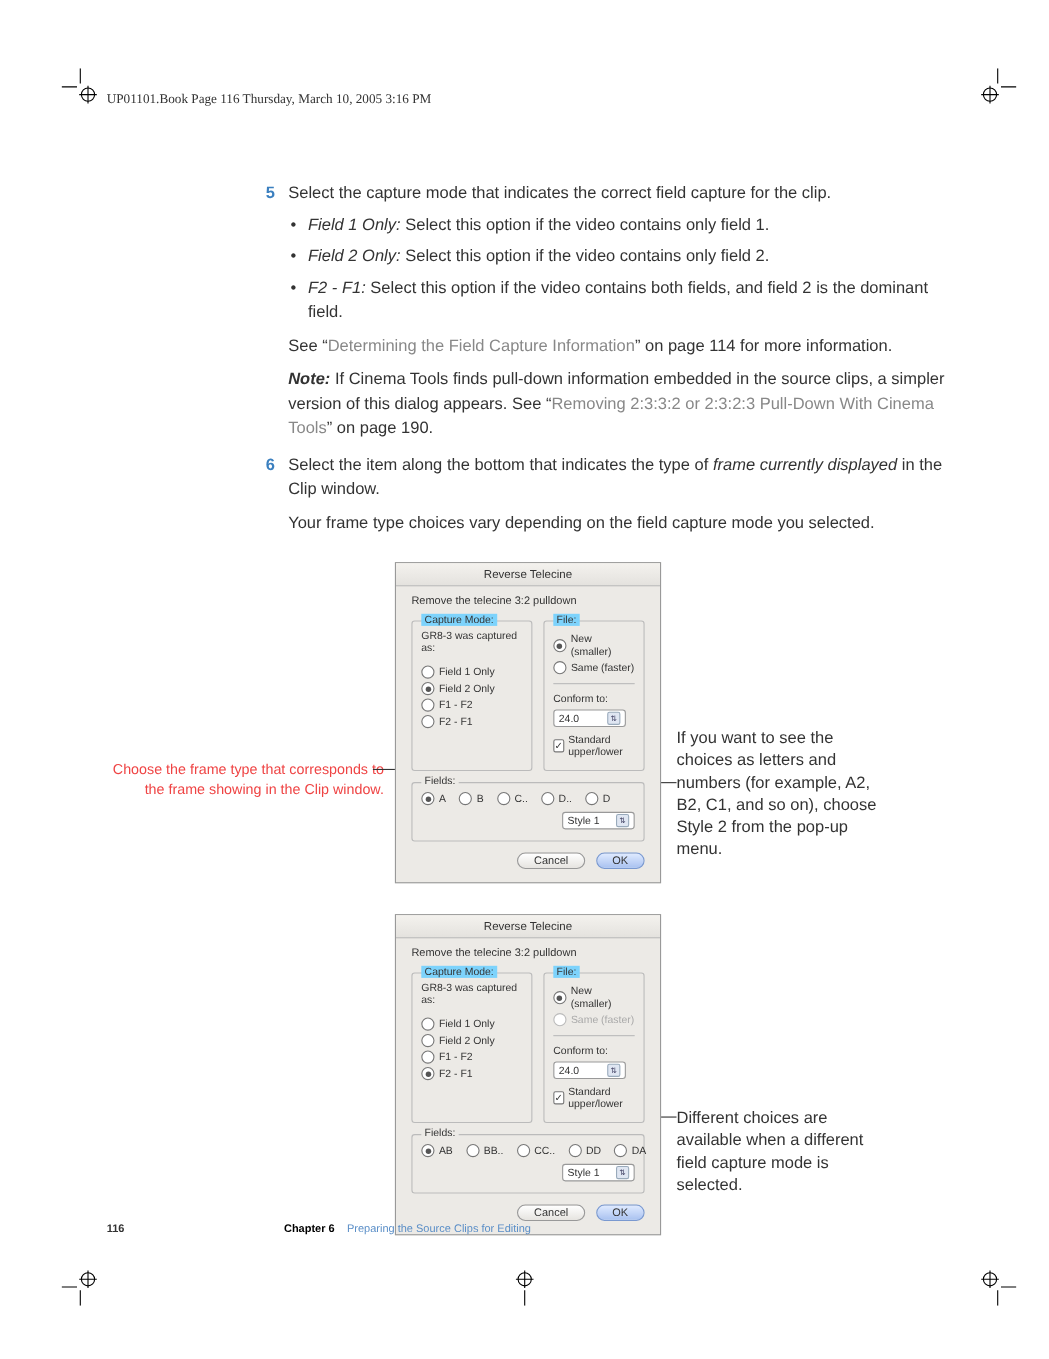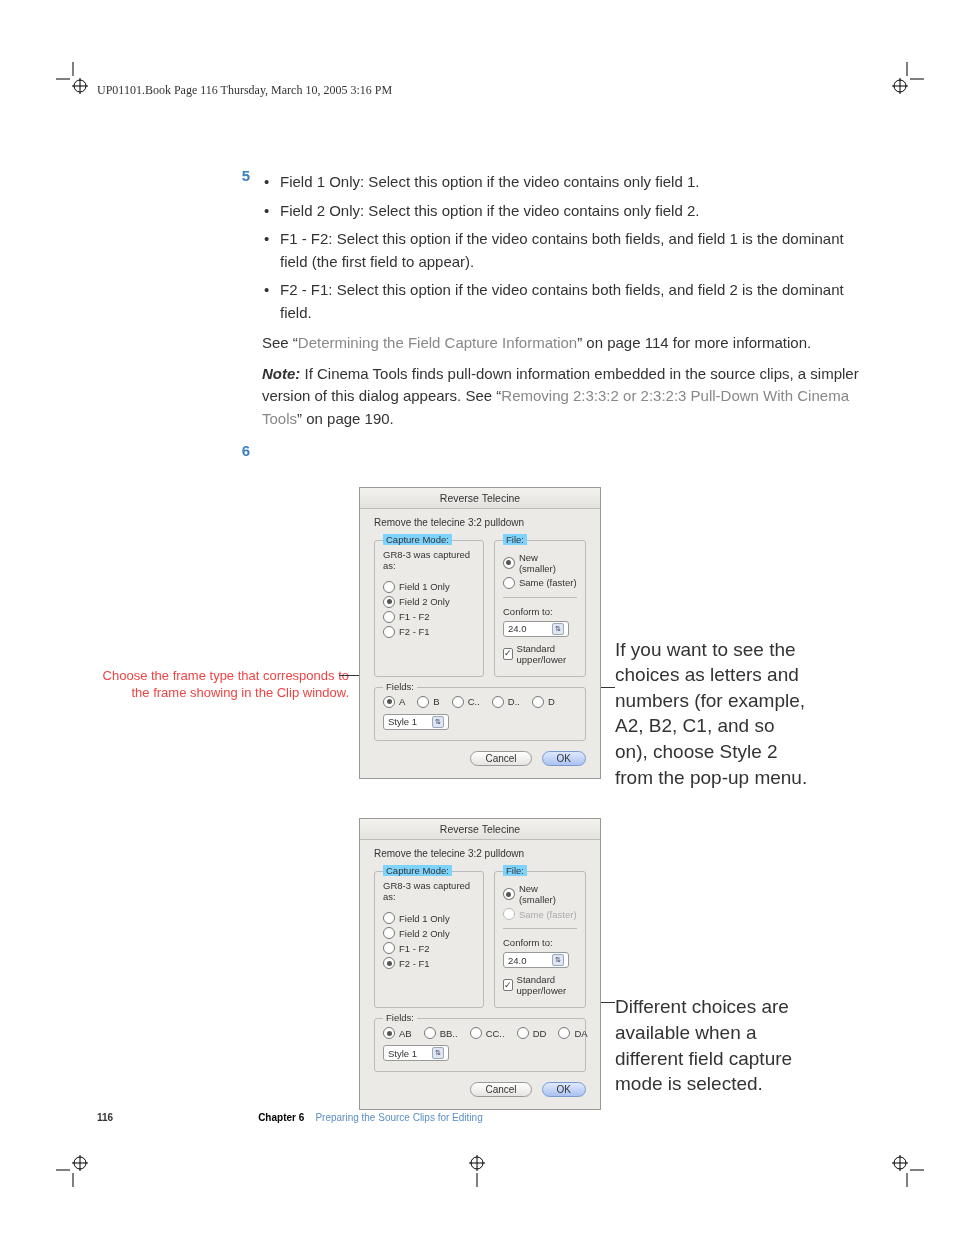--- a/index.html
+++ b/index.html
@@ -70,21 +70,21 @@
     padding-left: 18px;
     margin-bottom: 6px;
   }
   .bullets li::before {
     content: "•";
     position: absolute;
     left: 2px;
     top: 0;
     color: #333;
   }
-  .term { }
+  .term { font-style: italic; }
   .link { color: #888; }
   .note-label { font-style: italic; font-weight: 600; margin-top: 40px; }
   .para { margin-top: 8px; }
 
   
   .fig-row {
     display: flex;
     align-items: flex-start;
     margin-top: 24px;
   }
@@ -95,21 +95,21 @@
     font-size: 13px;
     line-height: 1.35;
     color: #ef4444;
     padding-right: 10px;
     box-sizing: border-box;
     position: relative;
   }
   .fig-right-callout {
     width: 210px;
     flex: 0 0 210px;
-    font-size: 19px;
+    font-size: 15px;
     line-height: 1.35;
     color: #333;
     padding-left: 14px;
     box-sizing: border-box;
     position: relative;
   }
 
   .dialog {
     width: 240px;
     flex: 0 0 240px;
@@ -209,20 +209,21 @@
     align-items: center;
     justify-content: center;
     color: #446;
   }
   .fields-box {
     border: 1px solid #bbb;
     border-radius: 3px;
     margin: 10px 14px 0;
     padding: 8px 8px 10px;
     position: relative;
+    text-align: right;
   }
   .fields-box .legend {
     position: absolute;
     top: -7px; left: 8px;
     background: #eceae6;
     padding: 0 3px;
     font-size: 9.5px;
   }
   .radio-line {
     display: flex;
@@ -326,37 +327,43 @@
       </svg>
   </div>
 
   <div class="running-head">UP01101.Book  Page 116  Thursday, March 10, 2005  3:16 PM</div>
 
   <div class="content">
 
     <div class="step">
       <div class="step-num">5</div>
       <div class="step-body">
+        <div>Select the capture mode that indicates the correct field capture for the clip.</div>
         <ul class="bullets">
           <li><span class="term">Field 1 Only:</span><span>  Select this option if the video contains only field 1.</span></li>
           <li><span class="term">Field 2 Only:</span><span>  Select this option if the video contains only field 2.</span></li>
-          <li><span class="term">F1 - F2:</span><span>  Select this option if the video contains both fields, and field 1 is the dominant field (the first field to appear).</span></li>
           <li><span class="term">F2 - F1:</span><span>  Select this option if the video contains both fields, and field 2 is the dominant field.</span></li>
         </ul>
         <div class="para">
           <span>See “</span><span class="link">Determining the Field Capture Information</span><span>” on page 114 for more information.</span>
         </div>
         <div class="para">
           <span class="note-label">Note:</span><span>  If Cinema Tools finds pull-down information embedded in the source clips, a simpler version of this dialog appears. See “</span><span class="link">Removing 2:3:3:2 or 2:3:2:3 Pull-Down With Cinema Tools</span><span>” on page 190.</span>
         </div>
       </div>
     </div>
 
     <div class="step" style="margin-top:10px;">
       <div class="step-num">6</div>
+      <div class="step-body">
+        <div>
+          <span>Select the item along the bottom that indicates the type of </span><span class="term">frame currently displayed</span><span> in the Clip window.</span>
+        </div>
+        <div class="para">Your frame type choices vary depending on the field capture mode you selected.</div>
+      </div>
     </div>
 
     <div class="fig-row">
       <div class="fig-left-callout" style="padding-top:180px;">
         <span>Choose the frame type that corresponds to the frame showing in the Clip window.</span>
         <div class="leader-l" style="top:188px; width:20px;"></div>
       </div>
 
       <div class="dialog">
         <div class="dialog-title">Reverse Telecine</div>

